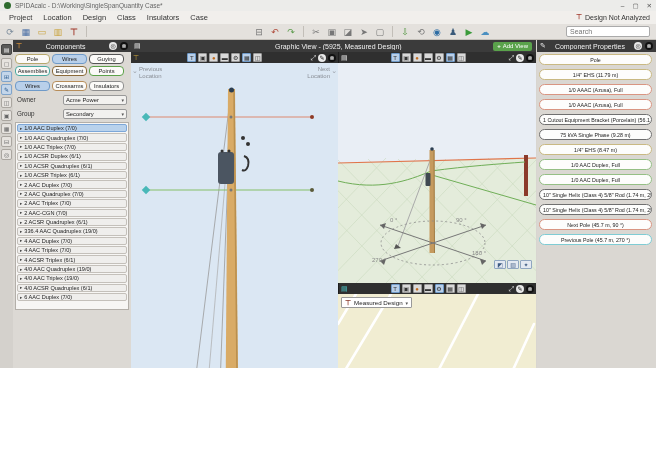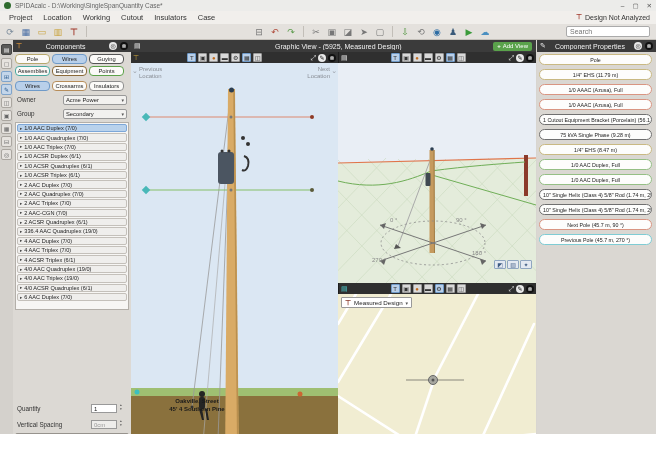--- a/index.html
+++ b/index.html
@@ -1,16 +1,16 @@
 <!DOCTYPE html>
 <html><head>
 <meta charset="utf-8">
 <style>
   html,body{margin:0;padding:0;background:#fff}
-  .app{position:relative;width:656px;height:434px;background:#d8d5d0;font-family:"Liberation Sans",sans-serif;overflow:hidden;color:#222}
+  .app{position:relative;width:656px;height:368px;background:#d8d5d0;font-family:"Liberation Sans",sans-serif;overflow:hidden;color:#222}
   .abs{position:absolute}
   
   .titlebar{left:0;top:0;width:656px;height:11px;background:#ececea;display:flex;align-items:center;gap:4px;padding:0 4px;box-sizing:border-box}
   .appdot{width:7px;height:7px;border-radius:50%;background:#2e6b2e}
   .title-text{font-size:6.5px;color:#666}
   .winctl{margin-left:auto;display:flex;gap:8px;font-size:6.5px;color:#555}
   .menubar{left:0;top:11px;width:656px;height:13px;background:#f1efec;display:flex;align-items:center;gap:11px;padding:0 9px;box-sizing:border-box;font-size:7.5px;color:#333}
   .menu-right{margin-left:auto;display:flex;align-items:center;gap:3px;font-size:7px;color:#333}
   .toolbar{left:0;top:24px;width:656px;height:16px;background:#e4e1dd;border-bottom:1px solid #c4c0ba;display:flex;align-items:center;gap:2px;padding:0 3px;box-sizing:border-box}
   .tbtn{width:14px;height:13px;display:flex;align-items:center;justify-content:center;font-size:9px;color:#777;border-radius:2px}
@@ -80,22 +80,22 @@
       <span>–</span>
       <span>▢</span>
       <span>✕</span>
     </span>
   </div>
 
   <div class="abs menubar">
 
   <span class="menu-item">Project</span>
       <span class="menu-item">Location</span>
-      <span class="menu-item">Working</span>
-      <span class="menu-item">Cutout</span>
+      <span class="menu-item">Design</span>
+      <span class="menu-item">Class</span>
       <span class="menu-item">Insulators</span>
       <span class="menu-item">Case</span>
     </div>
   <div class="abs menu-right" style="right:6px;top:13px">
     <span style="color:#a23b2e;font-weight:bold">⊤</span>
     <span>Design Not Analyzed</span>
   </div>
 
   <div class="abs toolbar">
     <span class="tbtn" style="color:#7a8a9a">⟳</span>

